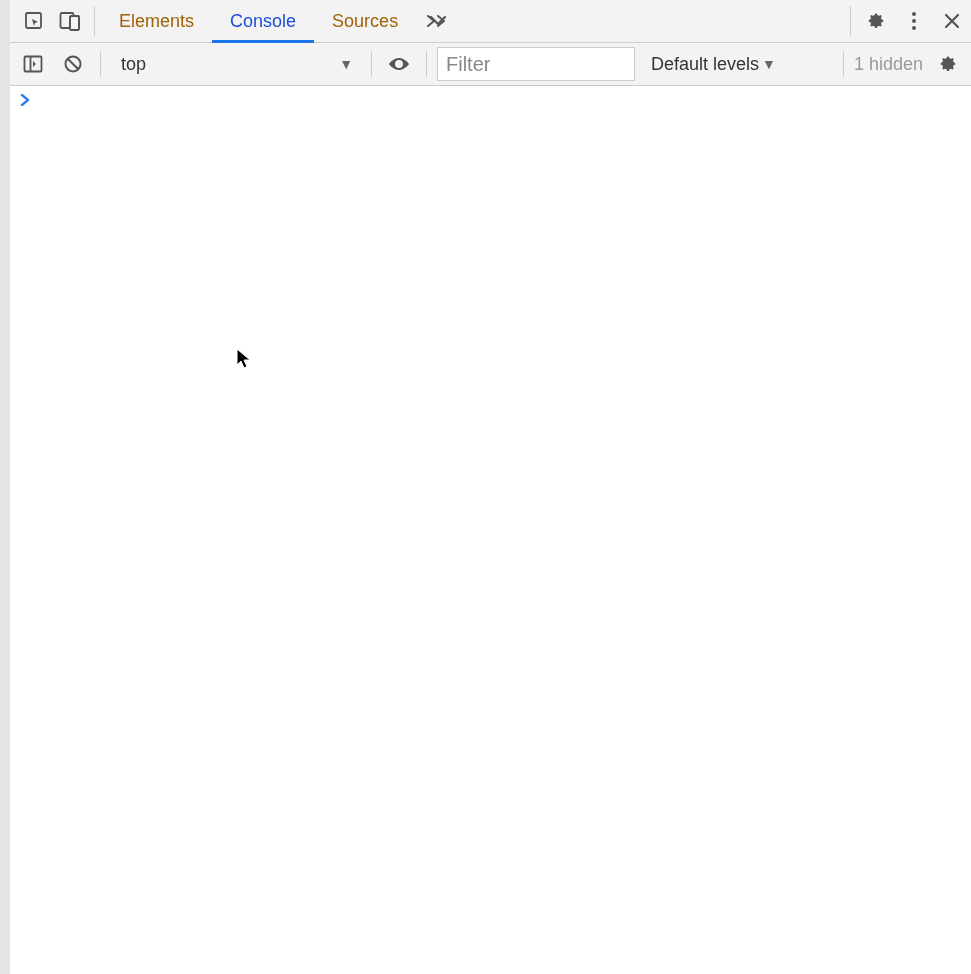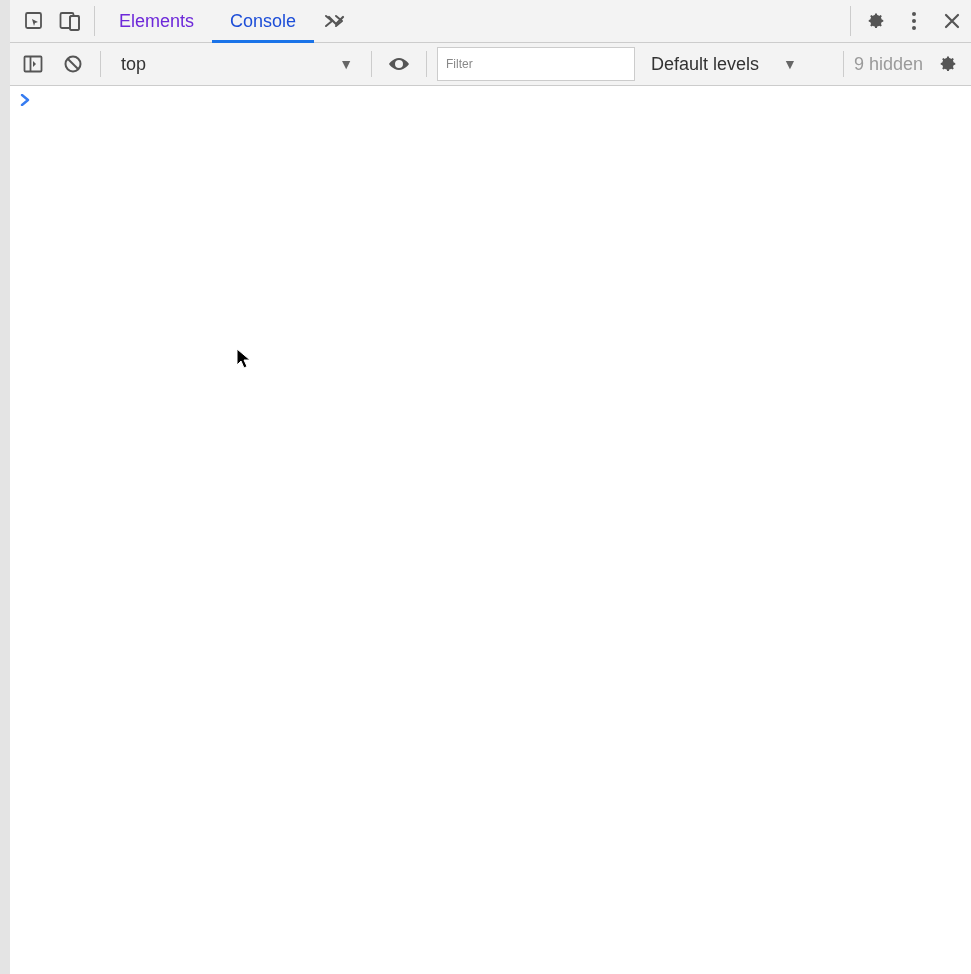--- a/index.html
+++ b/index.html
@@ -25,21 +25,21 @@
     display:flex;align-items:center;justify-content:center;
     width:36px;color:#555;cursor:pointer;
   }
   .tabbar .divider{
     width:1px;background:#ccc;margin:6px 6px;
   }
   .tabs{display:flex;align-items:stretch;}
   .tab{
     display:flex;align-items:center;
     padding:0 18px;
-    color:#6d28d9;
+    color:#a16207;
     cursor:pointer;
     font-size:18px;
     position:relative;
   }
   .tab.active{color:#1d4ed8;}
   .tab.active::after{
     content:"";position:absolute;left:0;right:0;bottom:-1px;height:3px;
     background:#1a73e8;
   }
   .tab-more{display:flex;align-items:center;justify-content:center;width:44px;color:#555;cursor:pointer;}
@@ -64,26 +64,26 @@
     display:flex;align-items:center;justify-content:space-between;
     width:232px;height:28px;
     padding:0 8px 0 10px;
     color:#333;cursor:pointer;
     font-size:18px;
   }
   .context-select .caret{color:#666;font-size:14px;}
   .filter-input{
     height:28px;width:180px;
     border:1px solid #ccc;background:#fff;
-    padding:2px 8px;font-size:12px;color:#333;
+    padding:2px 8px;font-size:20px;color:#333;
     outline:none;
   }
   .filter-input::placeholder{color:#888;}
   .levels{
-    display:flex;align-items:center;gap:24px;
+    display:flex;align-items:center;gap:3px;
     font-size:18px;color:#333;cursor:pointer;
     padding:0 4px 0 10px;white-space:nowrap;
   }
   .levels .caret{color:#666;font-size:14px;}
   .toolbar-right{margin-left:auto;display:flex;align-items:center;gap:6px;}
   .hidden-count{color:#9a9a9a;font-size:18px;white-space:nowrap;padding-right:2px;}
   
   .console-body{flex:1;background:#fff;position:relative;overflow:auto;}
   .prompt-row{
     display:flex;align-items:flex-start;
@@ -122,20 +122,23 @@
     </div>
     <div class="divider"></div>
 
     <div class="tabs">
       <div class="tab">
           <span>Elements</span>
         </div>
       <div class="tab active">
           <span>Console</span>
         </div>
+      <div class="tab">
+          <span>Sources</span>
+        </div>
     </div>
 
     <div class="tab-more">
       <svg width="22" height="14" viewBox="0 0 22 14" stroke="#555" stroke-width="2.2" fill="none" stroke-linecap="round">
         <path d="M4 3 L11 10 L18 3"></path>
         <path d="M4 3 L11 10 L18 3" transform="rotate(180 11 7) translate(0 14)" opacity="0"></path>
       </svg>
       <svg width="0" height="0"></svg>
     </div>
     <div class="tab-more" style="margin-left:-44px">
@@ -205,21 +208,21 @@
 
     <input class="filter-input" placeholder="Filter" style="">
 
     <div class="levels">
       <span>Default levels</span>
       <span class="caret">▼</span>
     </div>
 
     <div class="toolbar-right">
       <div class="vdiv"></div>
-      <span class="hidden-count">9 hidden</span>
+      <span class="hidden-count">1 hidden</span>
       <div class="icon-btn">
         <svg width="20" height="20" viewBox="0 0 20 20" fill="#555">
           <path d="M10 6a4 4 0 100 8 4 4 0 000-8zm0 6a2 2 0 110-4 2 2 0 010 4z"></path>
           <path d="M10 2.5c.3 0 .6 0 .9.1l.3 1.5c.7.1 1.4.4 2 .8l1.3-.9c.5.4.9.8 1.3 1.3l-.9 1.3c.4.6.6 1.3.8 2l1.5.3c0 .3.1.6.1.9s0 .6-.1.9l-1.5.3c-.1.7-.4 1.4-.8 2l.9 1.3c-.4.5-.8.9-1.3 1.3l-1.3-.9c-.6.4-1.3.6-2 .8l-.3 1.5c-.3 0-.6.1-.9.1s-.6 0-.9-.1l-.3-1.5c-.7-.1-1.4-.4-2-.8l-1.3.9c-.5-.4-.9-.8-1.3-1.3l.9-1.3c-.4-.6-.6-1.3-.8-2l-1.5-.3c0-.3-.1-.6-.1-.9s0-.6.1-.9l1.5-.3c.1-.7.4-1.4.8-2l-.9-1.3c.4-.5.8-.9 1.3-1.3l1.3.9c.6-.4 1.3-.6 2-.8l.3-1.5c.3 0 .6-.1.9-.1z"></path>
         </svg>
       </div>
     </div>
   </div>
 
   <div class="console-body">

